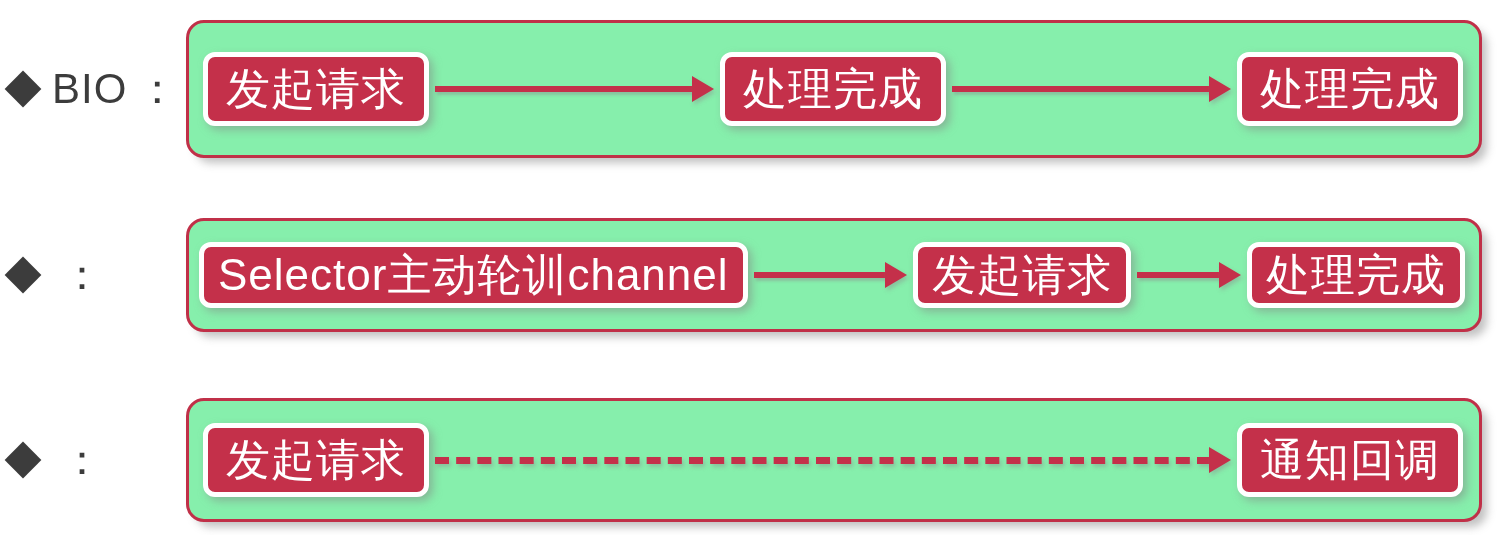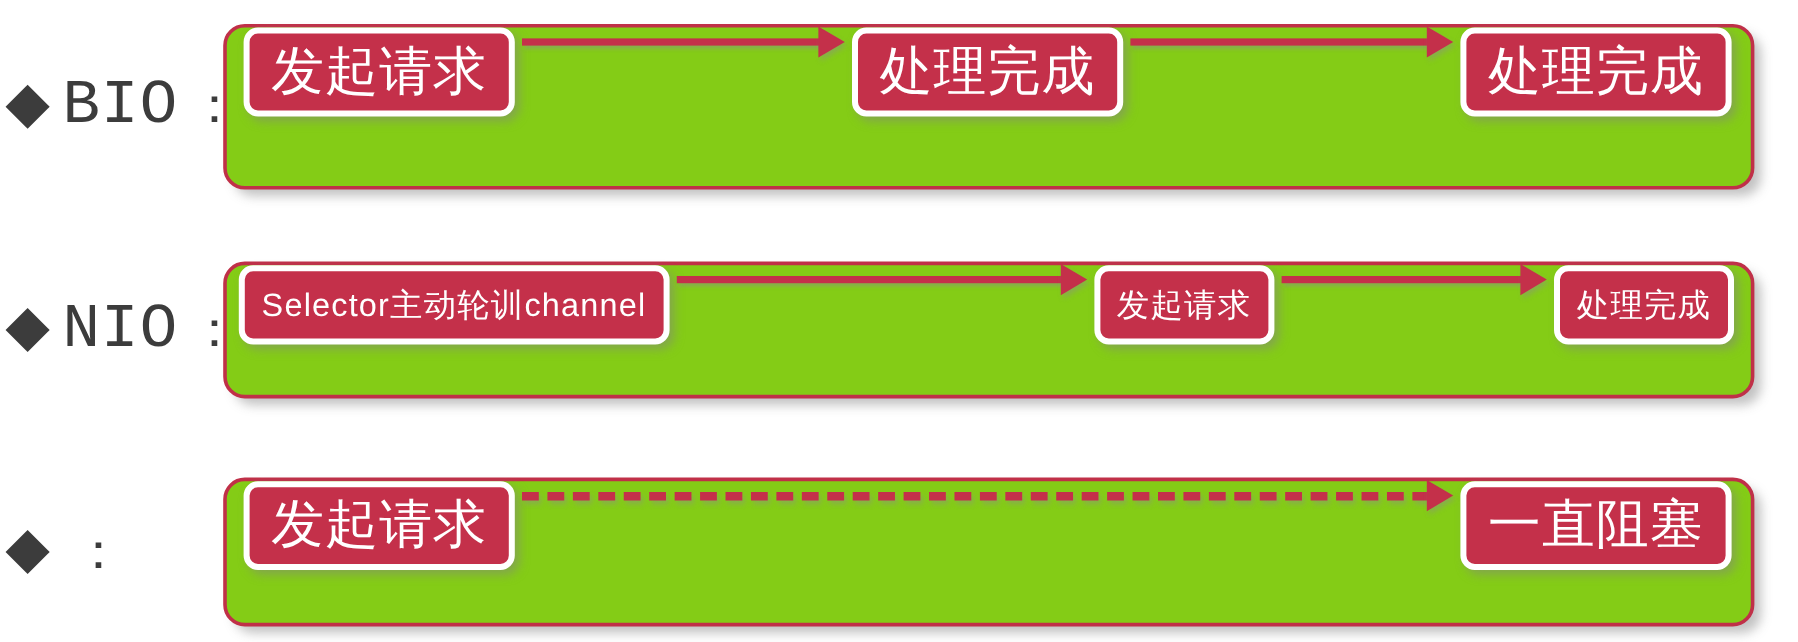--- a/index.html
+++ b/index.html
@@ -45,46 +45,46 @@
   }
   .bullet-diamond {
     width: 26px;
     height: 26px;
     background: #3c3c3c;
     transform: rotate(45deg);
     flex: 0 0 auto;
     margin-right: 16px;
   }
   .label-text {
-    font-family: Liberation Mono, monospace;
-    font-size: 52px;
+    font-family: Liberation Sans, sans-serif;
+    font-size: 42px;
     color: #3c3c3c;
     letter-spacing: 1px;
     white-space: nowrap;
     line-height: 1;
   }
   .label-colon {
     font-family: "Liberation Serif", serif;
     font-size: 42px;
     color: #3c3c3c;
     margin-left: 9px;
     line-height: 1;
   }
 
   
   .track {
     position: relative;
     flex: 1 1 auto;
-    margin-right: 36px;
+    margin-right: 16px;
     box-sizing: border-box;
-    background: #84cc16;
+    background: #86efac;
     border: 3px solid #c03048;
     border-radius: 18px;
     display: flex;
-    align-items: flex-start;
+    align-items: center;
     box-shadow: 7px 7px 9px -2px rgba(120,120,120,0.45);
   }
   .track-bio { height: 138px; padding: 0 16px 0 14px; }
   .track-nio { height: 114px; padding: 0 14px 0 10px; }
   .track-aio { height: 124px; padding: 0 16px 0 14px; }
 
   
   .node {
     position: relative;
     flex: 0 0 auto;
@@ -102,21 +102,21 @@
   .node-label {
     font-family: "Liberation Sans", sans-serif;
     font-size: 44px;
     line-height: 1;
     letter-spacing: 1px;
     color: #ffffff;
     display: block;
   }
   .node-bio   { height: 74px; padding: 0 18px; }
   .node-nio   { height: 66px; padding: 0 14px; }
-  .node-nio .node-label { font-size: 27px; }
+  .node-nio .node-label { font-size: 44px; }
   .node-aio   { height: 74px; padding: 0 18px; }
 
   
   .connector {
     flex: 1 1 auto;
     position: relative;
     height: 24px;
     min-width: 28px;
     margin: 0 6px;
     display: flex;
@@ -186,21 +186,20 @@
 
       <div class="node node-bio">
         <span class="node-label">处理完成</span>
       </div>
     </div>
   </div>
 
   <div class="row row-nio">
     <div class="label-block">
       <span class="bullet-diamond"></span>
-      <span class="label-text">NIO</span>
       <span class="label-colon">：</span>
     </div>
 
     <div class="track track-nio">
       <div class="node node-nio">
         <span class="node-label">Selector主动轮训channel</span>
       </div>
 
       <div class="connector c-nio-1">
         <span class="shaft"></span>
@@ -232,18 +231,18 @@
       <div class="node node-aio">
         <span class="node-label">发起请求</span>
       </div>
 
       <div class="connector dashed c-aio-1">
         <span class="shaft"></span>
         <span class="head"></span>
       </div>
 
       <div class="node node-aio">
-        <span class="node-label">一直阻塞</span>
+        <span class="node-label">通知回调</span>
       </div>
     </div>
   </div>
 
 </div>
 
 </body></html>

